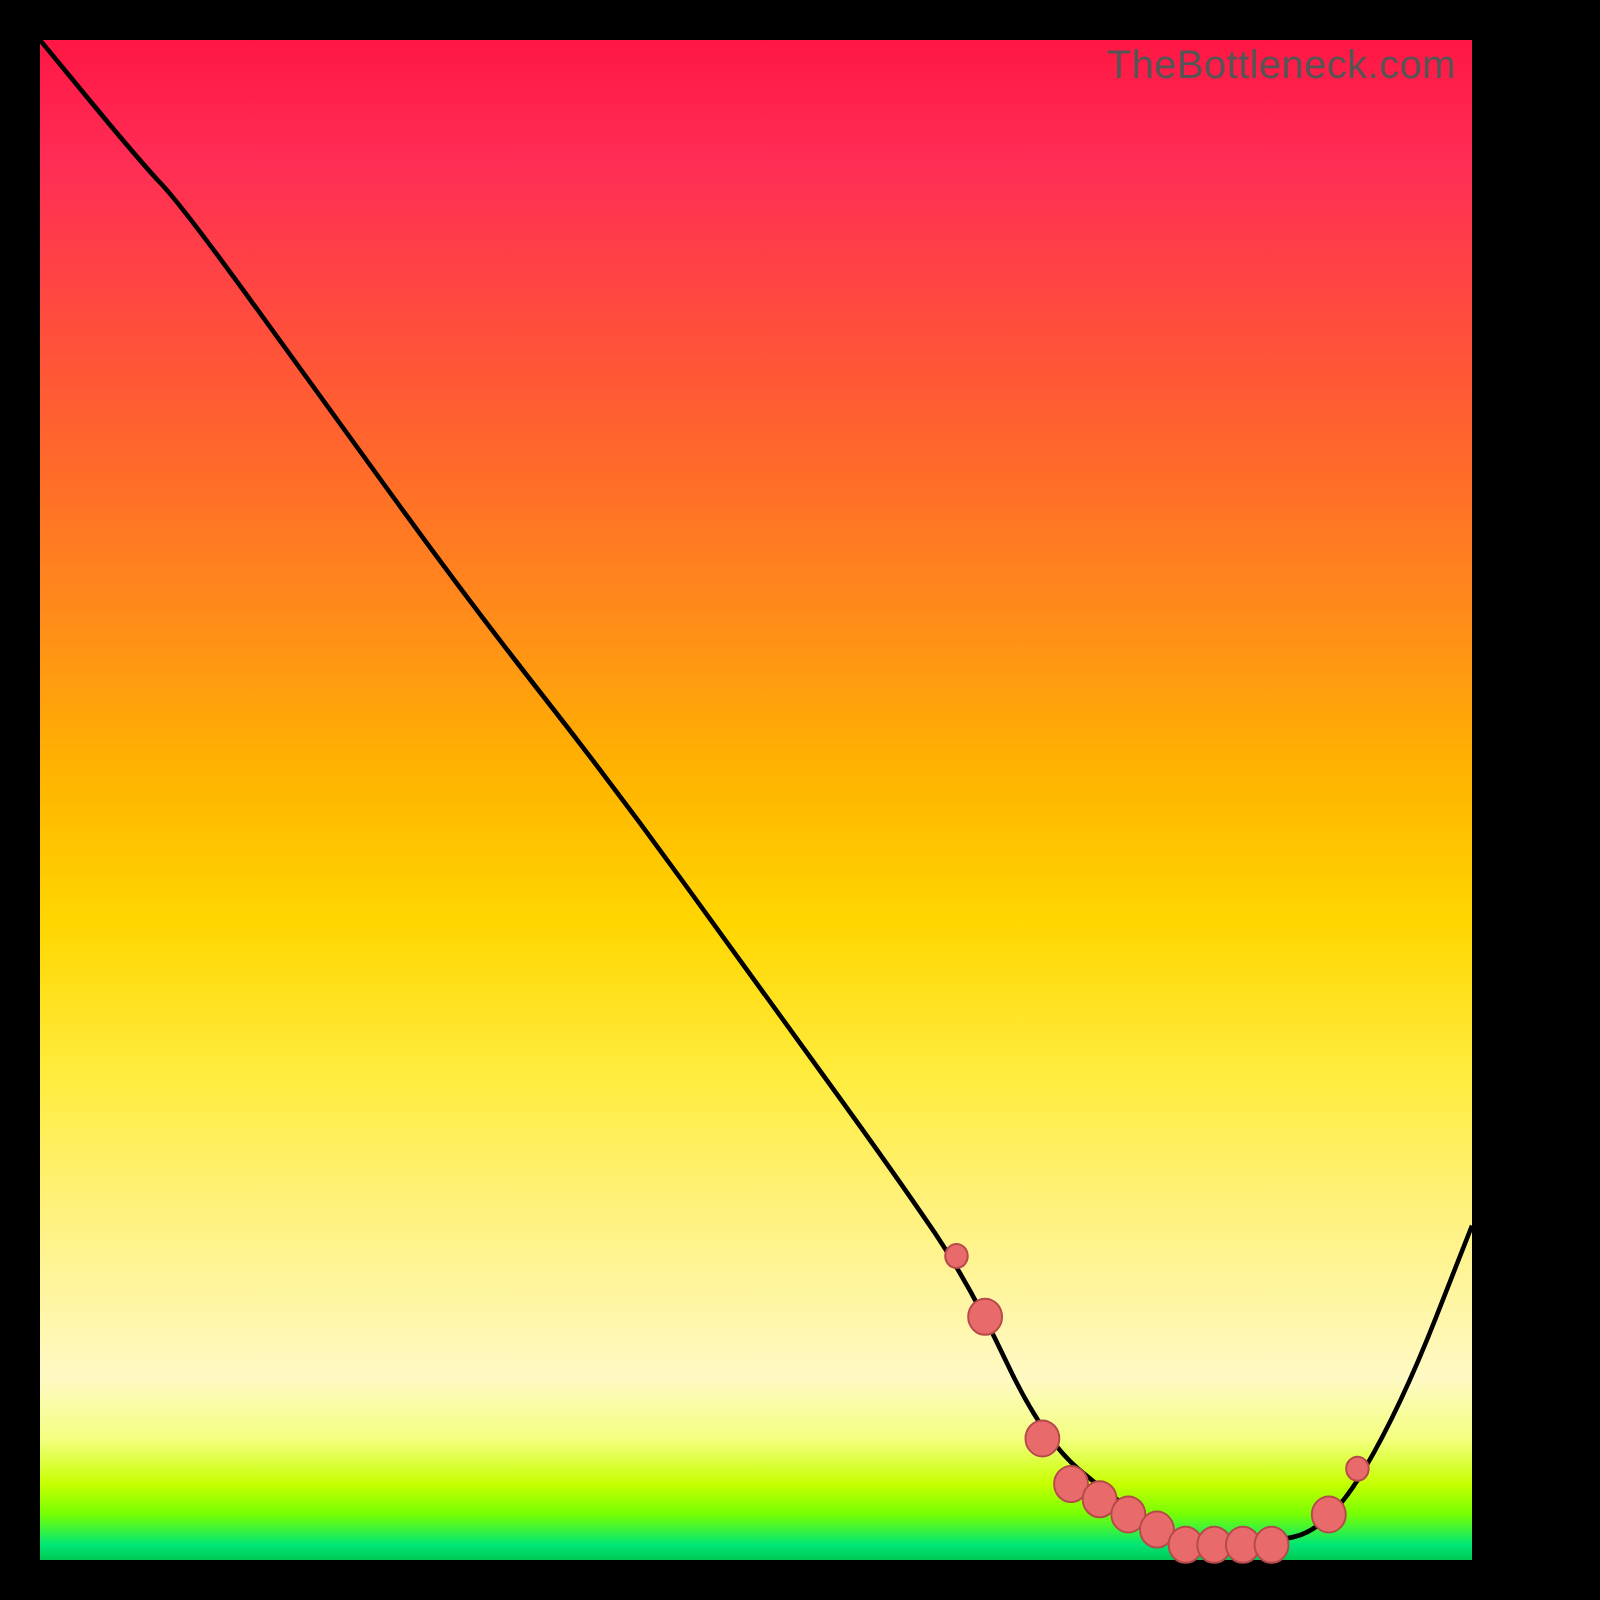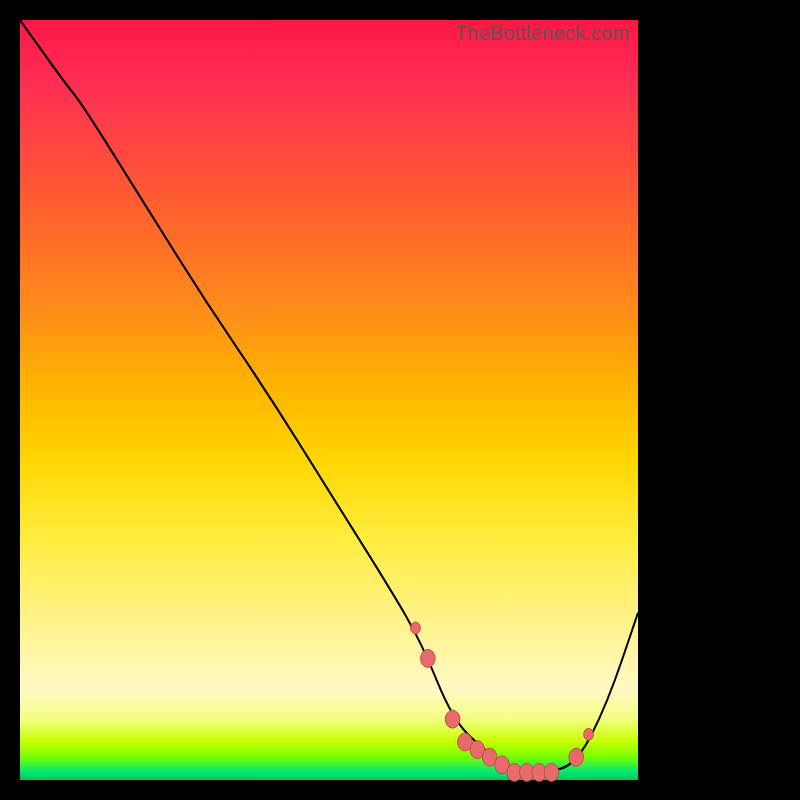--- a/index.html
+++ b/index.html
@@ -13,21 +13,21 @@
   .frame {
     position: relative;
     width: 800px;
     height: 800px;
     background: #000;
   }
   .plot {
     position: absolute;
     left: 20px;
     top: 20px;
-    width: 618px;
+    width: 716px;
     height: 760px;
   }
   .gradient {
     position: absolute;
     inset: 0;
     background: linear-gradient(
       to bottom,
       #ff1744 0%,
       #ff2d55 8%,
       #ff4b3e 18%,

